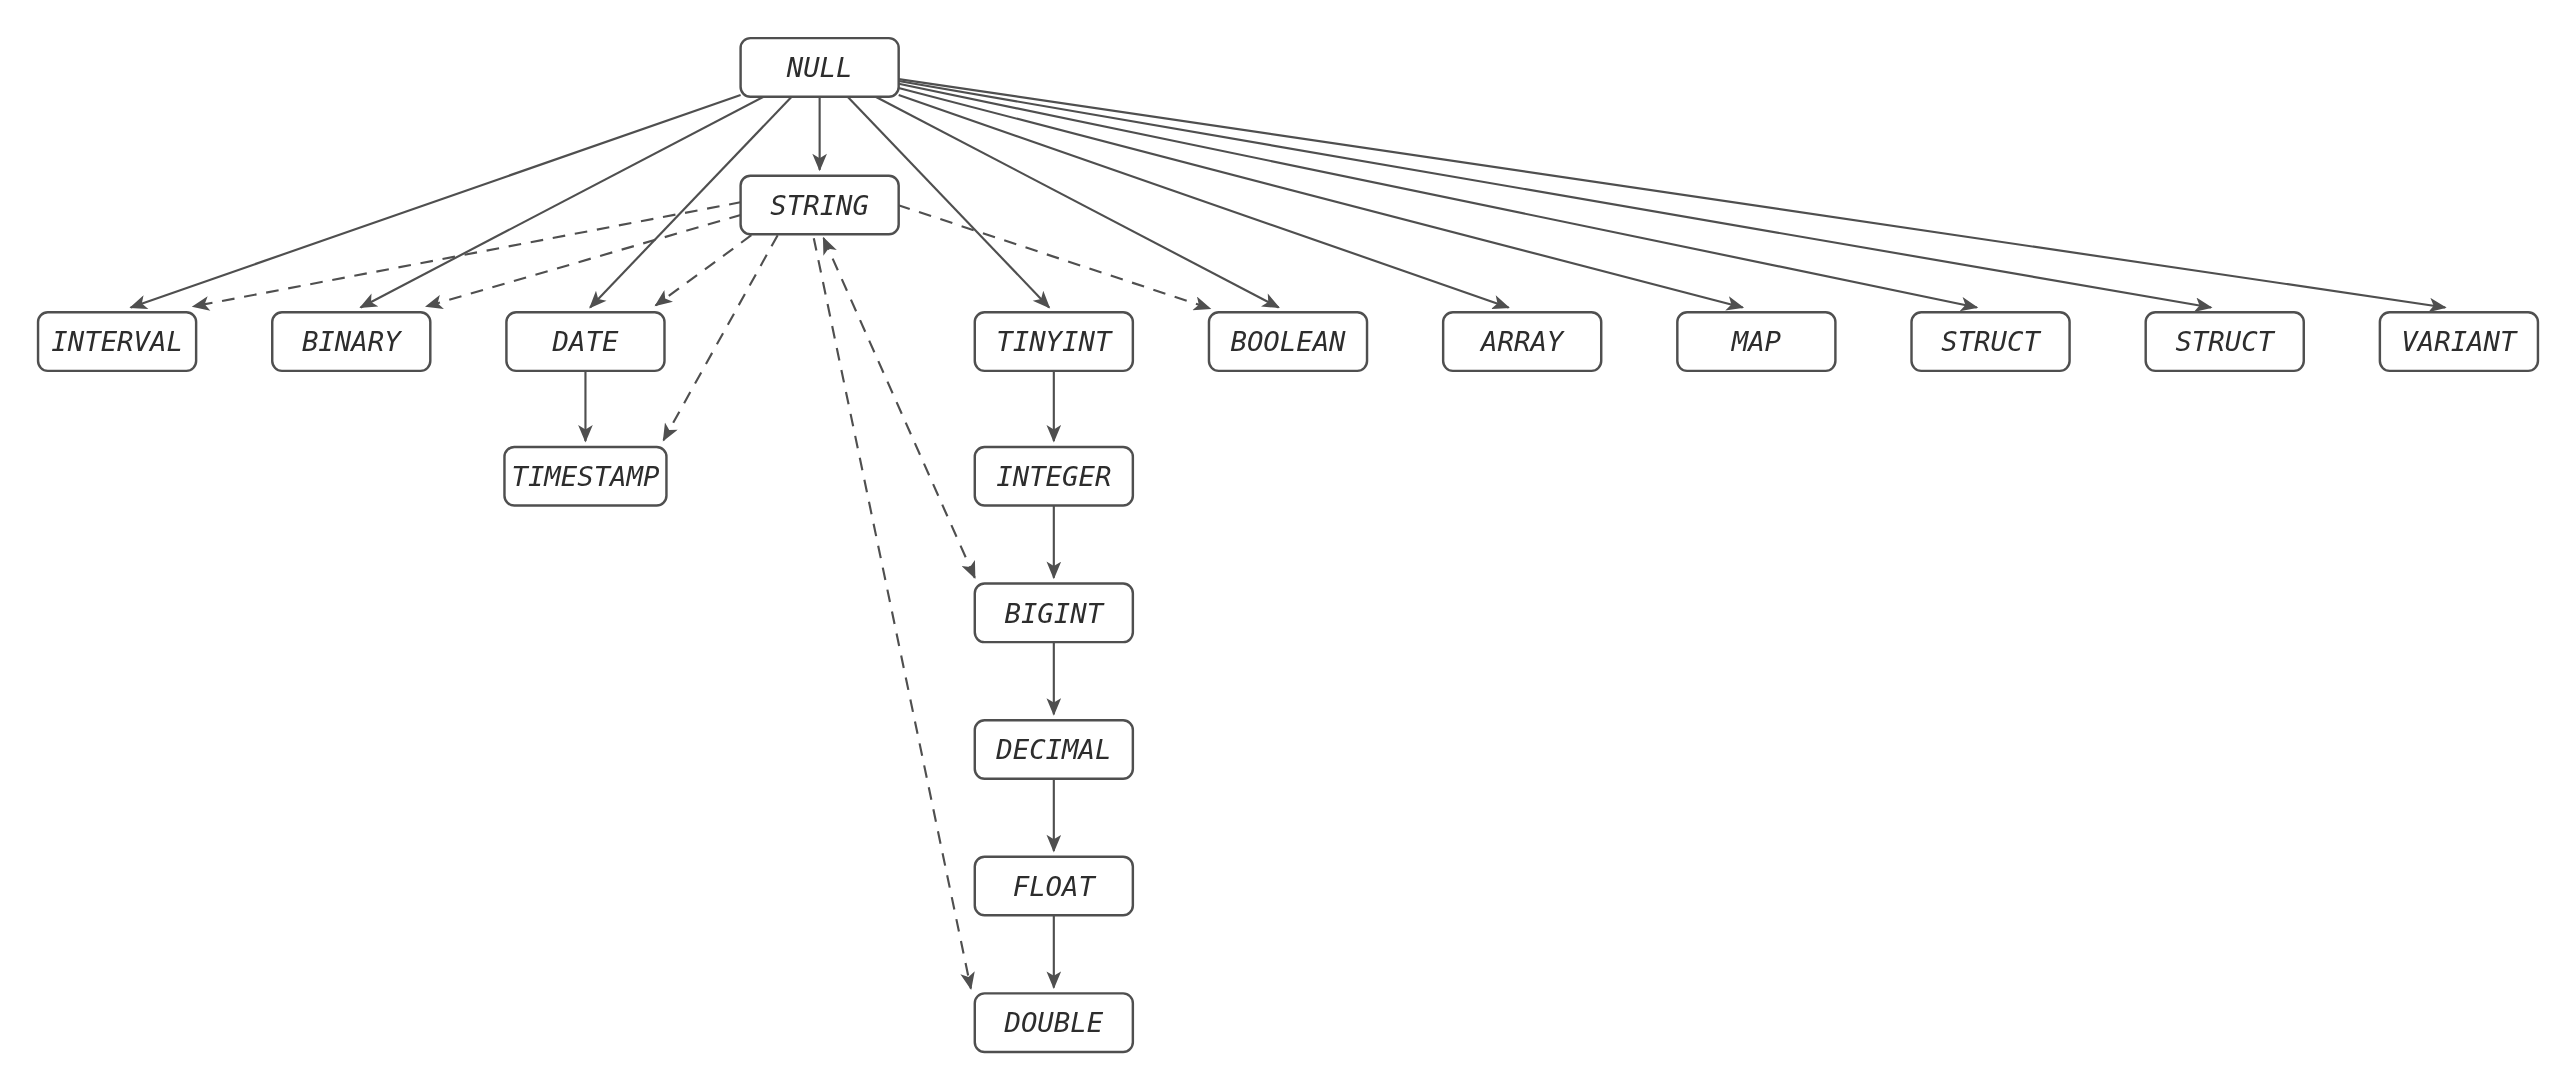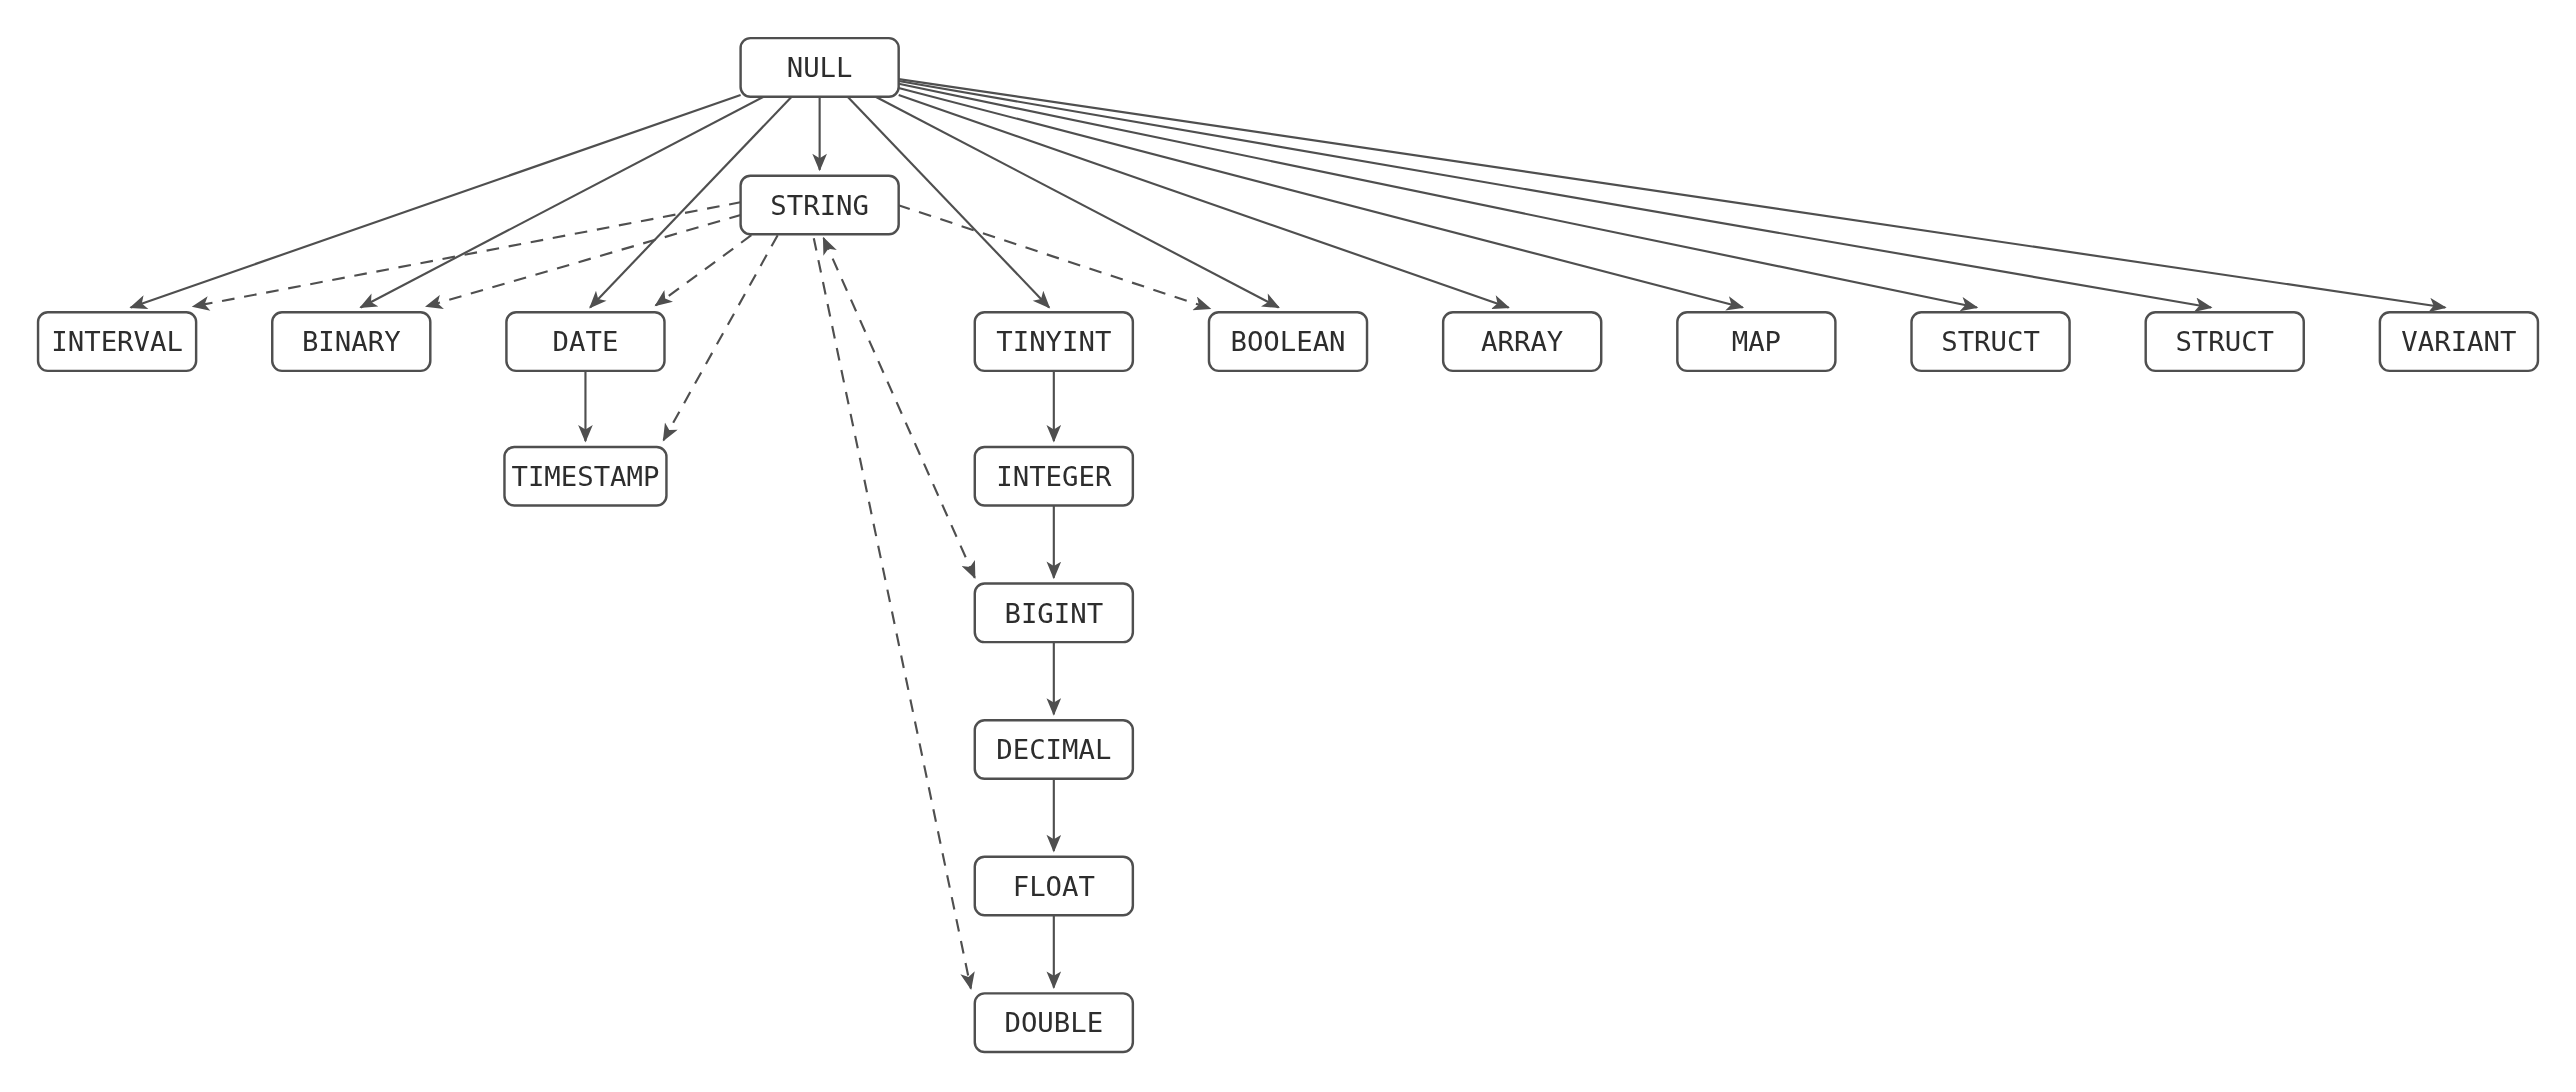--- a/index.html
+++ b/index.html
@@ -6,20 +6,21 @@
     margin: 0;
     padding: 0;
     background: #ffffff;
   }
   #canvas {
     position: relative;
     width: 2576px;
     height: 1093px;
     background: #ffffff;
     font-family: "DejaVu Sans Mono", "Liberation Mono", monospace;
+    font-style: italic;
   }
   svg { display: block; }
   .node-box {
     fill: #ffffff;
     stroke: #4f4f4f;
     stroke-width: 2.5;
   }
   .node-label {
     fill: #2d2d2d;
     font-family: "DejaVu Sans Mono", "Liberation Mono", monospace;

